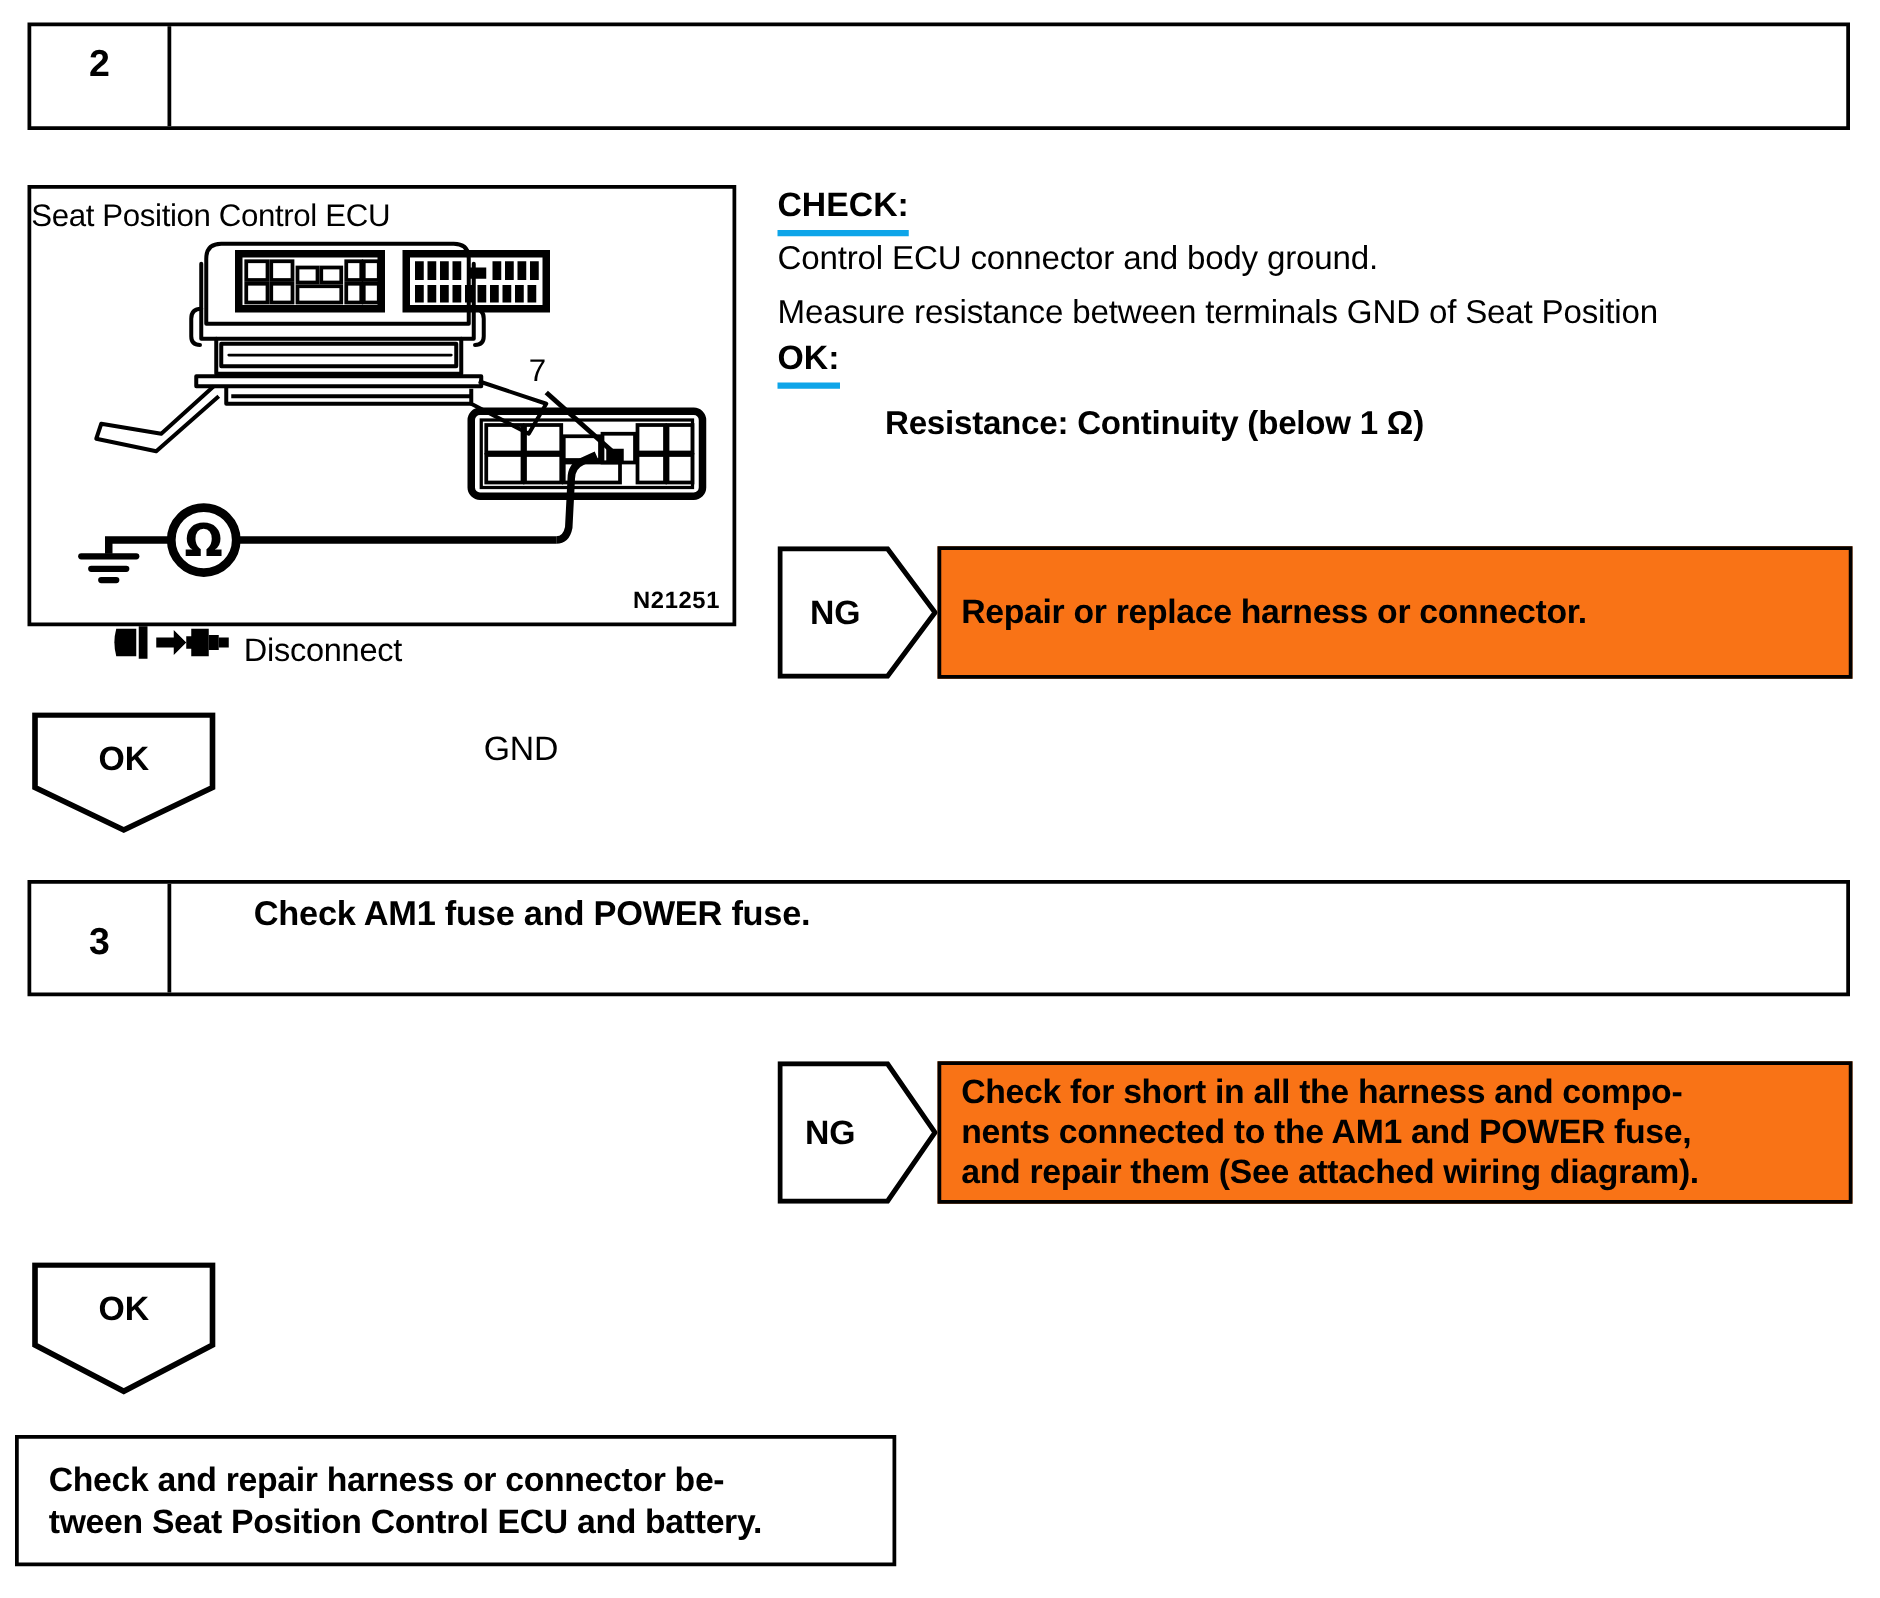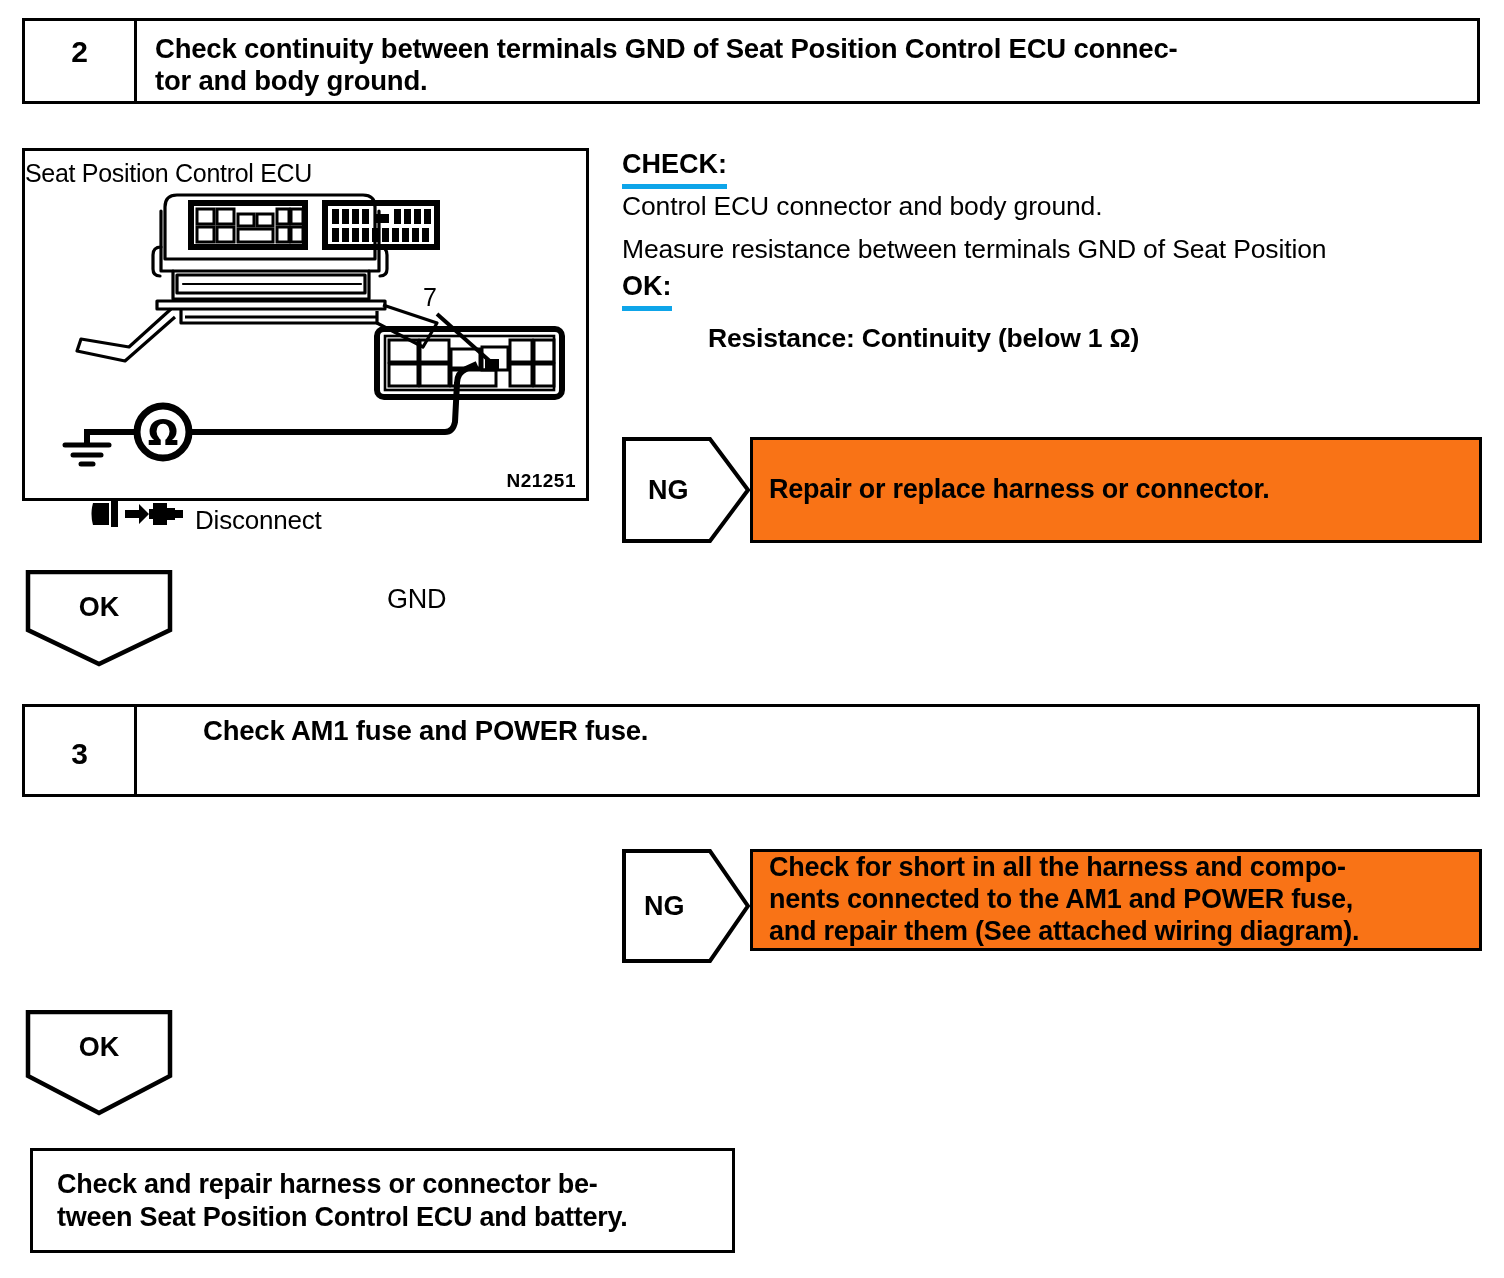--- a/index.html
+++ b/index.html
@@ -83,24 +83,20 @@
     display:flex;align-items:center;padding-left:24px;
     font-size:27px;font-weight:bold;line-height:1.2;letter-spacing:-0.25px;
   }
 </style>
 </head>
 <body>
 
 <div class="step-box" style="left:22px;top:18px;width:1458px;height:86px;">
   <div class="step-num">
     <span>2</span>
-  </div>
-  <div class="step-text">
-    <div>Check continuity between terminals GND of Seat Position Control ECU connec-</div>
-    <div>tor and body ground.</div>
   </div>
 </div>
 
 <div class="illus" style="left:22px;top:148px;width:567px;height:353px;">
 
   <div class="illus-title">Seat Position Control ECU</div>
 
   <svg class="abs" style="left:0;top:0;" width="561" height="347" viewBox="0 0 561 347">
     <g fill="none" stroke="#000" stroke-width="3.2" stroke-linejoin="round" stroke-linecap="round">
 
@@ -260,34 +256,34 @@
   </div>
 </div>
 
 <div class="ng-wrap" style="left:622px;top:849px;width:860px;height:114px;">
   <div class="ng-tag" style="width:128px;height:114px;">
     <svg class="ng-shape" viewBox="0 0 128 114" preserveAspectRatio="none">
       <path d="M2 2 L88 2 L126 57 L88 112 L2 112 Z" fill="#fff" stroke="#000" stroke-width="4"></path>
     </svg>
     <span style="padding-left:22px;">NG</span>
   </div>
-  <div class="ng-box" style="width:732px;height:102px;">
+  <div class="ng-box" style="width:732px;height:114px;">
     <div>
       <div>Check for short in all the harness and compo-</div>
       <div>nents connected to the AM1 and POWER fuse,</div>
       <div>and repair them (See attached wiring diagram).</div>
     </div>
   </div>
 </div>
 
 <div class="ok-tag" style="left:25px;top:1010px;width:148px;height:106px;">
   <svg width="148" height="106" viewBox="0 0 148 106">
     <path d="M3 2 L145 2 L145 66 L74 103 L3 66 Z" fill="#fff" stroke="#000" stroke-width="4.5"></path>
   </svg>
   <span>OK</span>
 </div>
 
-<div class="final-box" style="left:30px;top:1148px;width:705px;height:105px;">
+<div class="final-box" style="left:12px;top:1148px;width:705px;height:105px;">
   <div>
     <div>Check and repair harness or connector be-</div>
     <div>tween Seat Position Control ECU and battery.</div>
   </div>
 </div>
 
 </body></html>

